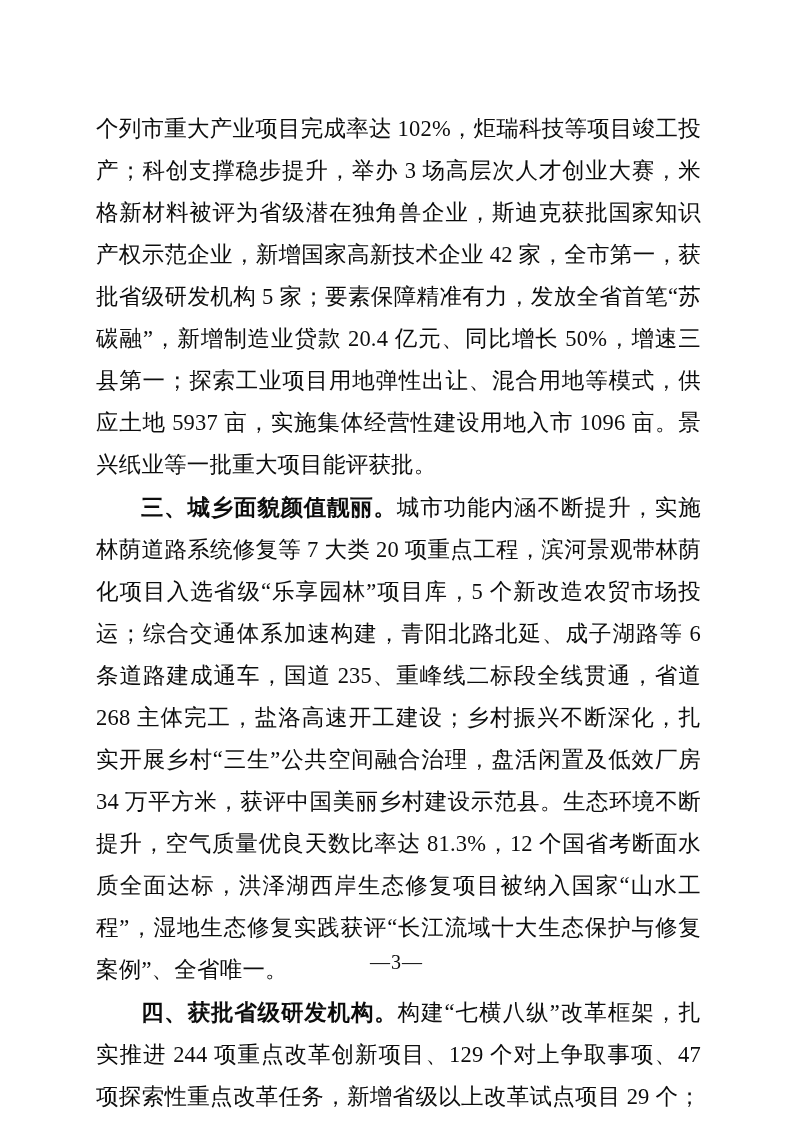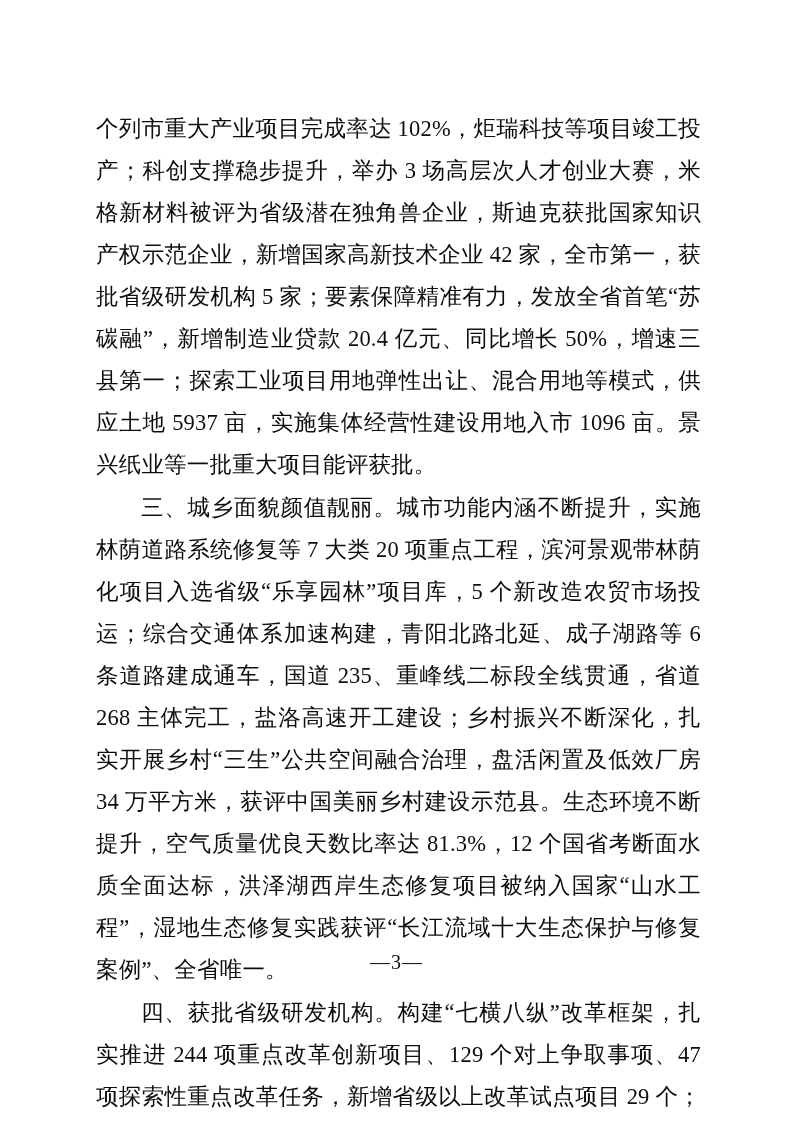--- a/index.html
+++ b/index.html
@@ -33,21 +33,21 @@
   }
   .para {
     margin: 0 0 0 0;
     text-indent: 0;
   }
   .para.indent {
     text-indent: 45px;
   }
   .heading-run {
     font-family: "DejaVu Sans", "Liberation Sans", sans-serif;
-    font-weight: normal;
+    font-weight: bold;
     letter-spacing: 0px;
   }
   .page-number {
     position: absolute;
     left: 0;
     right: 0;
     bottom: 72px;
     text-align: center;
     font-size: 20px;
     font-family: "Liberation Serif", serif;

